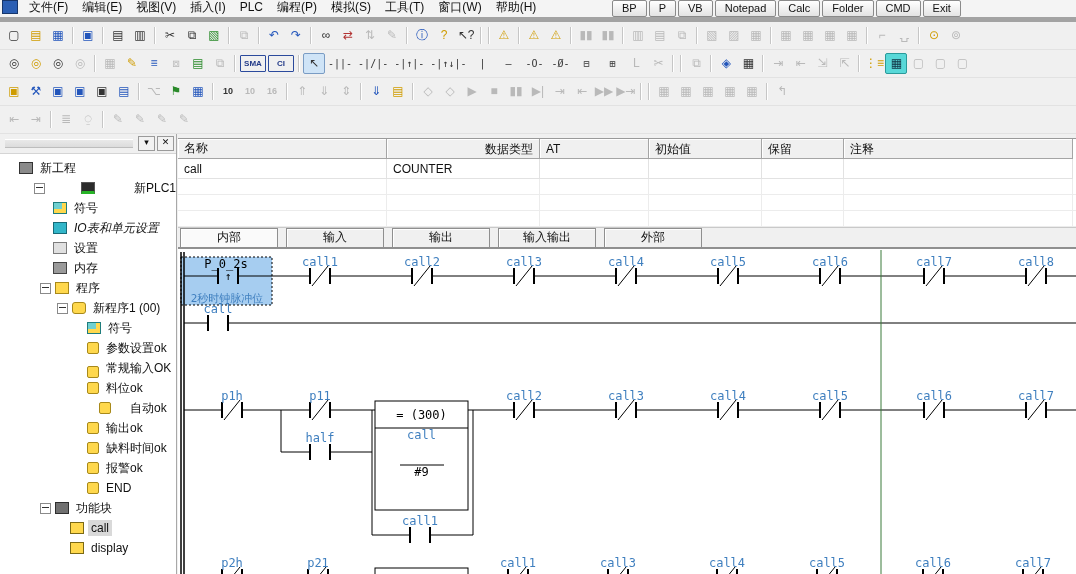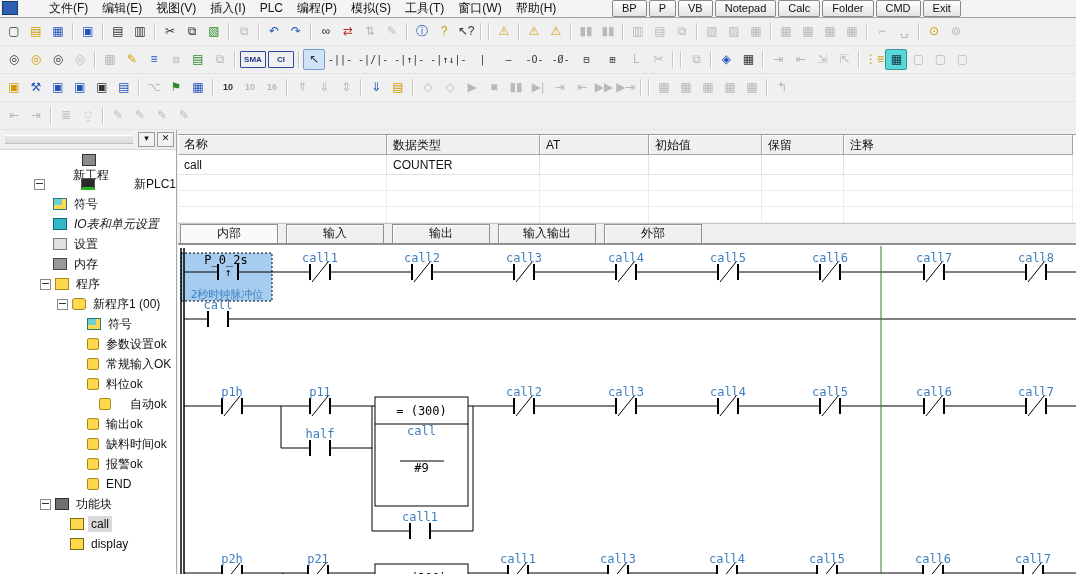--- a/index.html
+++ b/index.html
@@ -1,19 +1,19 @@
 <!DOCTYPE html>
 <html><head>
 <meta charset="utf-8">
 <style>
   html,body{margin:0;padding:0;}
   body{width:1076px;height:574px;overflow:hidden;background:#f0f0f0;
        font-family:"Liberation Sans","DejaVu Sans",sans-serif;font-size:12px;color:#111;position:relative;}
   
-  .menubar{height:17px;display:flex;align-items:center;background:#f4f4f4;border-bottom:1px solid #a3a3a3;position:relative;gap:20px;}
+  .menubar{height:17px;display:flex;align-items:flex-start;background:#f4f4f4;border-bottom:5px solid #a3a3a3;position:relative;}
   .appicon{width:14px;height:12px;margin:0 4px 1px 2px;background:#2b5fb4;border:1px solid #17366b;}
   .menu-item{padding:0 7px 1px 7px;line-height:15px;cursor:default;}
   .quickbtns{position:absolute;left:612px;top:0;display:flex;gap:2px;}
   .qbtn{height:15px;line-height:15px;padding:0 9px;border:1px solid #8a8a8a;border-radius:2px;
         background:linear-gradient(#ffffff,#e3e3e3);font-size:11px;cursor:default;}
   
   .tbrow{height:27px;display:flex;align-items:center;padding-left:3px;background:#f0f0f0;border-bottom:1px solid #e2e2e2;}
   .tbrow:last-of-type{border-bottom:1px solid #cfcfcf;}
   .tbi{min-width:20px;height:19px;line-height:19px;text-align:center;font-size:12px;color:#333;border:1px solid transparent;border-radius:2px;white-space:nowrap;}
   .tbi.dis{color:#b9b9b9;}
@@ -258,21 +258,21 @@
   </div>
 
 <div class="main">
   <div class="leftpanel">
     <div class="treehdr">
       <span class="grip"></span>
       <span class="thbtn">▾</span>
       <span class="thbtn">✕</span>
     </div>
     <div class="tree" id="tree">
-        <div class="trow" style="padding-left: 6px; flex-direction: column;">
+        <div class="trow" style="padding-left: 6px;">
           <span style="width: 13px; flex: 0 0 auto;"></span>
           <span class="ticon ti-project"></span>
           <span class="lbl">新工程</span>
         </div>
         <div class="trow" style="padding-left: 34px; gap: 32px;">
           <span class="exp"></span>
           <span class="ticon ti-plc"></span>
           <span class="lbl">新PLC1[CP1H] 离线</span>
         </div>
         <div class="trow" style="padding-left: 40px;">
@@ -308,21 +308,21 @@
         <div class="trow" style="padding-left: 74px;">
           <span style="width: 13px; flex: 0 0 auto;"></span>
           <span class="ticon ti-symbols"></span>
           <span class="lbl">符号</span>
         </div>
         <div class="trow" style="padding-left: 74px;">
           <span style="width: 13px; flex: 0 0 auto;"></span>
           <span class="ticon ti-section"></span>
           <span class="lbl">参数设置ok</span>
         </div>
-        <div class="trow" style="padding-left: 74px;">
+        <div class="trow" style="padding-left: 74px; align-items: flex-end;">
           <span style="width: 13px; flex: 0 0 auto;"></span>
           <span class="ticon ti-section"></span>
           <span class="lbl">常规输入OK</span>
         </div>
         <div class="trow" style="padding-left: 74px;">
           <span style="width: 13px; flex: 0 0 auto;"></span>
           <span class="ticon ti-section"></span>
           <span class="lbl">料位ok</span>
         </div>
         <div class="trow" style="padding-left: 74px; gap: 12px;">
@@ -366,21 +366,21 @@
           <span class="lbl">display</span>
         </div>
       </div>
   </div>
   <div class="splitter"></div>
   <div class="rightpanel">
     <div class="symwrap">
       <div class="symtable" id="symtable">
           <div class="srow">
             <span class="shc" style="width: 209px; font-family: Liberation Mono, monospace;">名称</span>
-            <span class="shc" style="width: 153px;">数据类型</span>
+            <span class="shc" style="width: 153px; text-align: right;">数据类型</span>
             <span class="shc" style="width: 109px;">AT</span>
             <span class="shc" style="width: 113px;">初始值</span>
             <span class="shc" style="width: 82px;">保留</span>
             <span class="shc" style="width: 229px;">注释</span>
           </div>
           <div class="srow">
             <span class="sdc" style="width: 209px;">call</span>
             <span class="sdc" style="width: 153px;">COUNTER</span>
             <span class="sdc" style="width: 109px;"></span>
             <span class="sdc" style="width: 113px;"></span>

